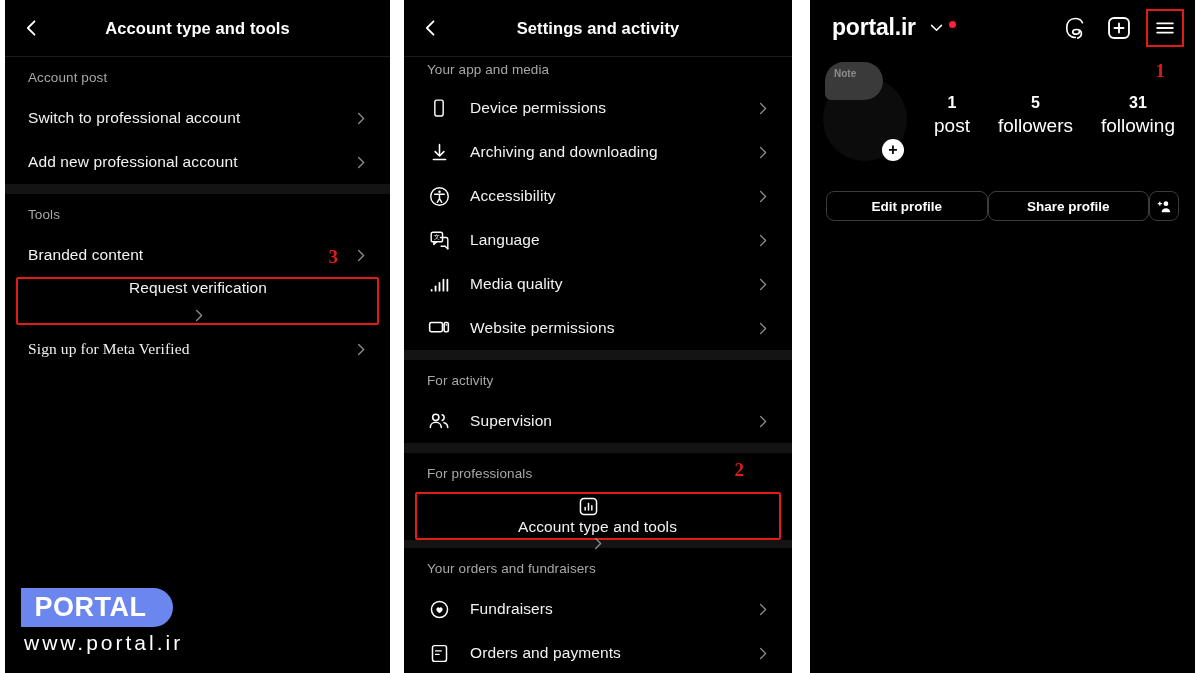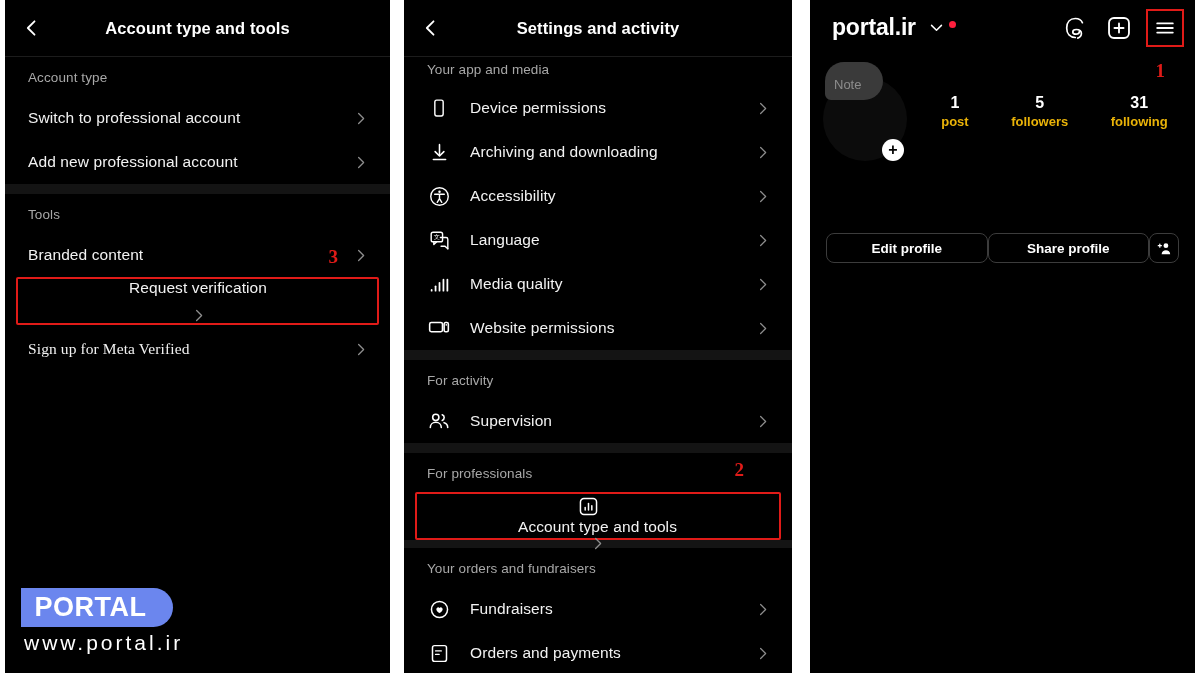--- a/index.html
+++ b/index.html
@@ -156,26 +156,27 @@
     position: relative;
     height: 110px;
   }
   .note-bubble {
     position: absolute;
     left: 15px; top: 7px;
     width: 58px; height: 38px;
     background: #3a3a3a;
     border-radius: 19px 19px 19px 6px;
     color: #8d8d8d;
-    font-size: 13px;
+    font-size: 10px;
     display: flex;
     align-items: flex-start;
     justify-content: flex-start;
-    padding: 15px 0 0 9px;
+    padding: 6px 0 0 9px;
     z-index: 2;
+    font-weight: bold;
   }
   .avatar {
     position: absolute;
     left: 13px; top: 22px;
     width: 84px; height: 84px;
     border-radius: 50%;
     background: #0c0c0c;
     z-index: 1;
   }
   .avatar-add {
@@ -199,31 +200,30 @@
     justify-content: space-around;
   }
   .stat { text-align: center; cursor: pointer; }
   .stat-num {
     color: #ffffff;
     font-size: 16px;
     font-weight: bold;
     line-height: 1.25;
   }
   .stat-cap {
-    color: #eab308;
-    font-size: 13px;
+    color: #ffffff;
+    font-size: 19px;
     line-height: 1.4;
-    font-weight: bold;
   }
 
   .profile-actions {
     display: flex;
     gap: 0;
     padding: 0 16px;
-    margin-top: 68px;
+    margin-top: 26px;
   }
   .pill-btn {
     flex: 1 1 0;
     height: 30px;
     border: 1px solid #3c3c3c;
     border-radius: 8px;
     background: #000;
     color: #ffffff;
     font-size: 13.5px;
     font-weight: bold;
@@ -280,21 +280,21 @@
     <div class="panel-header">
       <div class="back-chevron">
         <svg width="20" height="20" viewBox="0 0 24 24" fill="none" stroke="#ffffff" stroke-width="2.2" stroke-linecap="round" stroke-linejoin="round">
             <polyline points="15 4 7 12 15 20"></polyline>
           </svg>
       </div>
       <div class="panel-title">Account type and tools</div>
     </div>
 
     <div>
-      <div class="section-label">Account type</div>
+      <div class="section-label">Account post</div>
       <div class="row no-icon">
         <div class="row-label">Switch to professional account</div>
         <div class="row-chevron">
           <svg width="15" height="15" viewBox="0 0 24 24" fill="none" stroke="currentColor" stroke-width="2" stroke-linecap="round" stroke-linejoin="round">
               <polyline points="9 4 17 12 9 20"></polyline>
             </svg>
         </div>
       </div>
       <div class="row no-icon">
         <div class="row-label">Add new professional account</div>

